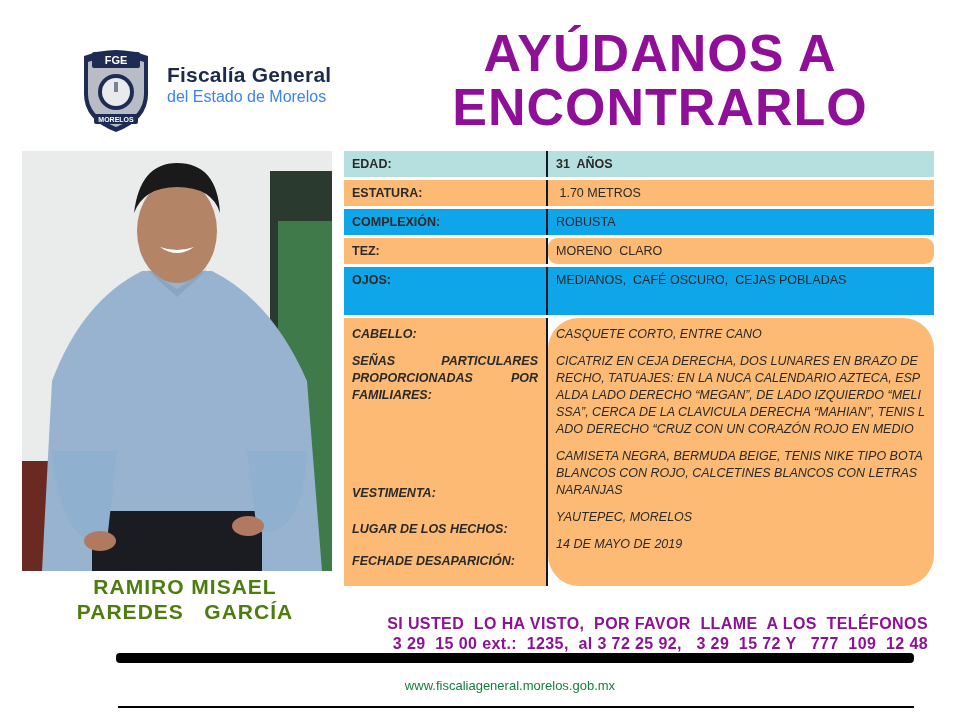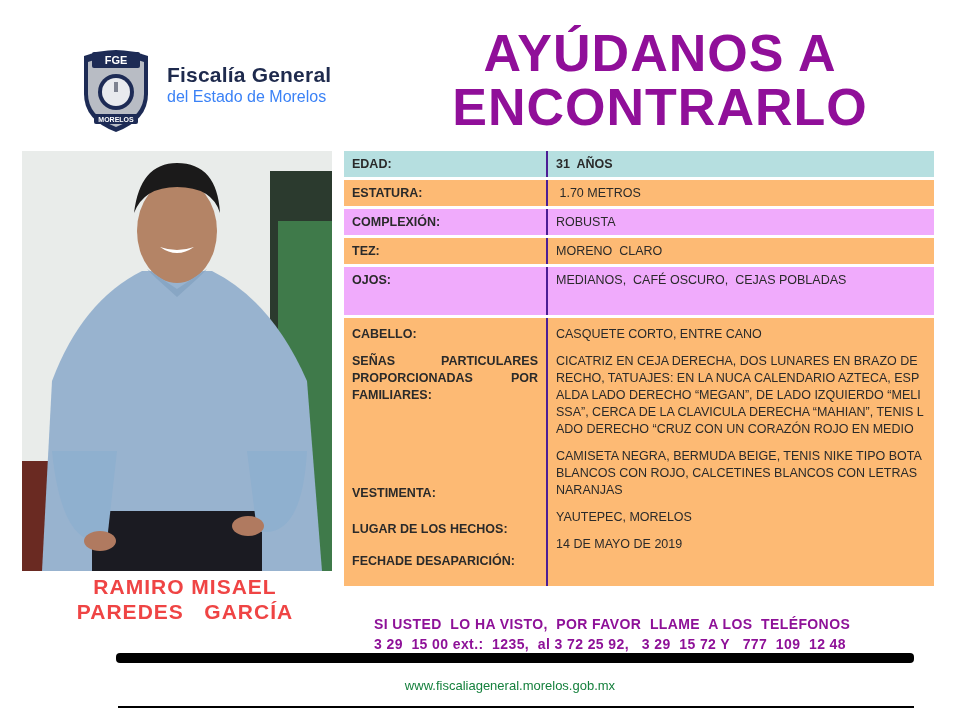--- a/index.html
+++ b/index.html
@@ -6,30 +6,30 @@
   body { width:960px; height:720px; background:#ffffff; position:relative; overflow:hidden;
          font-family:"Liberation Sans", sans-serif; }
   .logo { position:absolute; left:78px; top:44px; width:76px; height:90px; }
   .brand { position:absolute; left:167px; top:63px; color:#1e2a4d; }
   .brand .l1 { font-size:21px; font-weight:bold; letter-spacing:0.2px; line-height:24px; }
   .brand .l2 { font-size:16px; line-height:20px; color:#3b82f6; }
   .headline { position:absolute; left:440px; top:26px; width:440px; text-align:center;
               color:#900f99; font-weight:bold; font-size:52px; line-height:54px; letter-spacing:1px; }
   .photo { position:absolute; left:22px; top:151px; width:310px; height:420px; overflow:hidden; background:#eef0ef; }
   .person-name { position:absolute; left:40px; top:574px; width:290px; text-align:center;
-                 color:#ef4444; font-weight:bold; font-size:21px; line-height:25px; letter-spacing:1px; }
+                 color:#4d7c0f; font-weight:bold; font-size:21px; line-height:25px; letter-spacing:1px; }
   table.info { position:absolute; left:344px; top:148px; width:590px; border-collapse:separate; border-spacing:0 3px; table-layout:fixed; }
   table.info td { font-size:12.5px; color:#2a2a2a; vertical-align:top; padding:6px 8px; }
-  table.info td.k { width:186px; font-weight:bold; border-right:2px solid #4c1d95; }
+  table.info td.k { width:186px; font-weight:bold; border-right:2px solid #0f172a; }
   tr.head td { background:#b6dfe0; }
   tr.odd td { background:#fdba74; }
-  tr.even td { background:#f0abfc; }
-  .cell-block p { margin:0 0 10px 0; line-height:17px; }
-  .appeal { position:absolute; left:374px; top:614px; width:554px; text-align:left; color:#8e1198;
-            font-weight:bold; font-size:14px; line-height:20px; letter-spacing:0.4px; }
+  tr.even td { background:#0ea5e9; }
+  .cell-block p { margin:0 0 10px 0; line-height:17px;font-style:italic; }
+  .appeal { position:absolute; left:374px; top:614px; width:554px; text-align:right; color:#8e1198;
+            font-weight:bold; font-size:16px; line-height:20px; letter-spacing:0.4px; }
   .bar { position:absolute; left:116px; top:653px; width:798px; height:10px; background:#000; border-radius:4px; }
   .url { position:absolute; left:300px; top:678px; width:420px; text-align:center; font-size:13px; color:#15803d; }
   .rule { position:absolute; left:118px; top:706px; width:796px; height:2px; background:#000; }
 </style>
 </head>
 <body>
 
 <svg class="logo" viewBox="0 0 76 90">
   <path d="M6 12 Q38 0 70 12 L70 50 Q70 76 38 88 Q6 76 6 50 Z" fill="#1d2b55"></path>
   <path d="M10 18 Q38 8 66 18 L66 50 Q66 72 38 83 Q10 72 10 50 Z" fill="#b8bcc4"></path>
@@ -85,35 +85,35 @@
   <tr class="odd">
     <td class="k">ESTATURA:</td>
     <td style="white-space:pre;"> 1.70 METROS</td>
   </tr>
   <tr class="even">
     <td class="k">COMPLEXIÓN:</td>
     <td>ROBUSTA</td>
   </tr>
   <tr class="odd">
     <td class="k">TEZ:</td>
-    <td style="white-space:pre;">MORENO  CLARO</td>
+    <td style="white-space:pre;border-radius:9px;">MORENO  CLARO</td>
   </tr>
   <tr class="even">
     <td class="k" style="height:36px;">OJOS:</td>
     <td style="white-space:pre;">MEDIANOS,  CAFÉ OSCURO,  CEJAS POBLADAS</td>
   </tr>
   <tr class="odd">
     <td class="k cell-block" style="padding-top:8px;padding-bottom:6px;">
       <p>CABELLO:</p>
       <p style="height:122px;text-align:justify;">SEÑAS PARTICULARES    PROPORCIONADAS  POR FAMILIARES:</p>
       <p style="height:26px;">VESTIMENTA:</p>
       <p style="height:22px;">LUGAR DE LOS HECHOS:</p>
       <p>FECHADE  DESAPARICIÓN:</p>
     </td>
-    <td class="cell-block" style="padding-top:8px;">
+    <td class="cell-block" style="padding-top:8px;border-radius:31px;">
       <p>CASQUETE  CORTO,  ENTRE  CANO</p>
       <p style="word-break:break-all;">CICATRIZ  EN CEJA DERECHA, DOS LUNARES EN     BRAZO DERECHO,     TATUAJES: EN LA NUCA     CALENDARIO AZTECA, ESPALDA LADO   DERECHO “MEGAN”, DE LADO IZQUIERDO   “MELISSA”,          CERCA DE LA CLAVICULA DERECHA “MAHIAN”,    TENIS LADO DERECHO  “CRUZ  CON    UN CORAZÓN  ROJO  EN MEDIO</p>
       <p style="word-break:break-all;">CAMISETA NEGRA, BERMUDA BEIGE, TENIS NIKE     TIPO BOTA    BLANCOS CON ROJO, CALCETINES BLANCOS CON LETRAS NARANJAS</p>
       <p>YAUTEPEC, MORELOS</p>
       <p style="margin-bottom:12px;">14 DE  MAYO DE 2019</p>
     </td>
   </tr>
 </tbody>
   </table>
 

